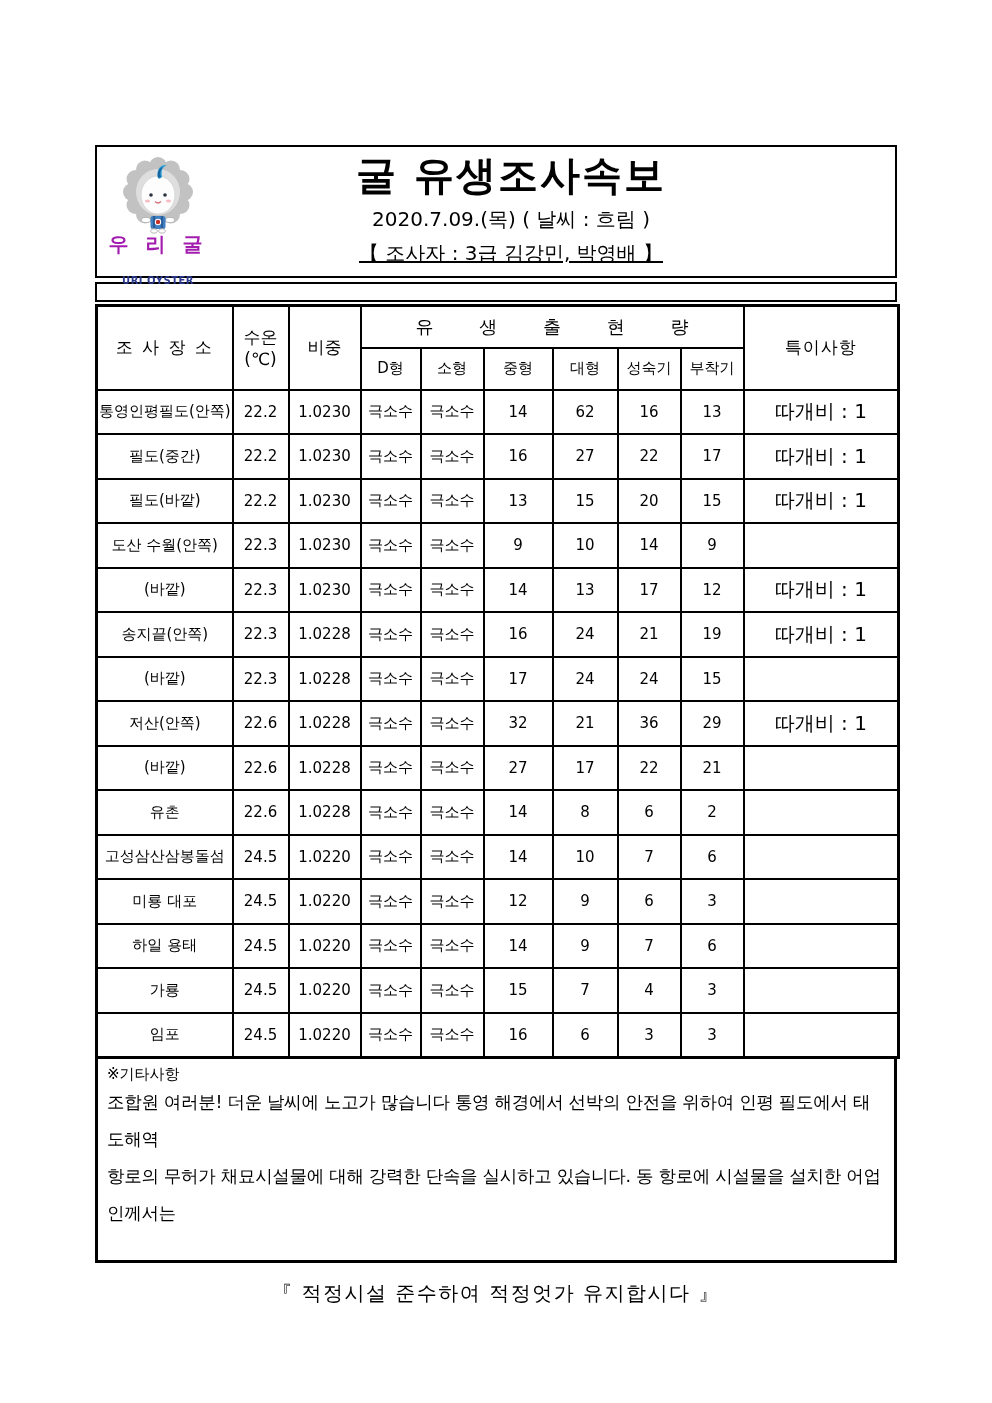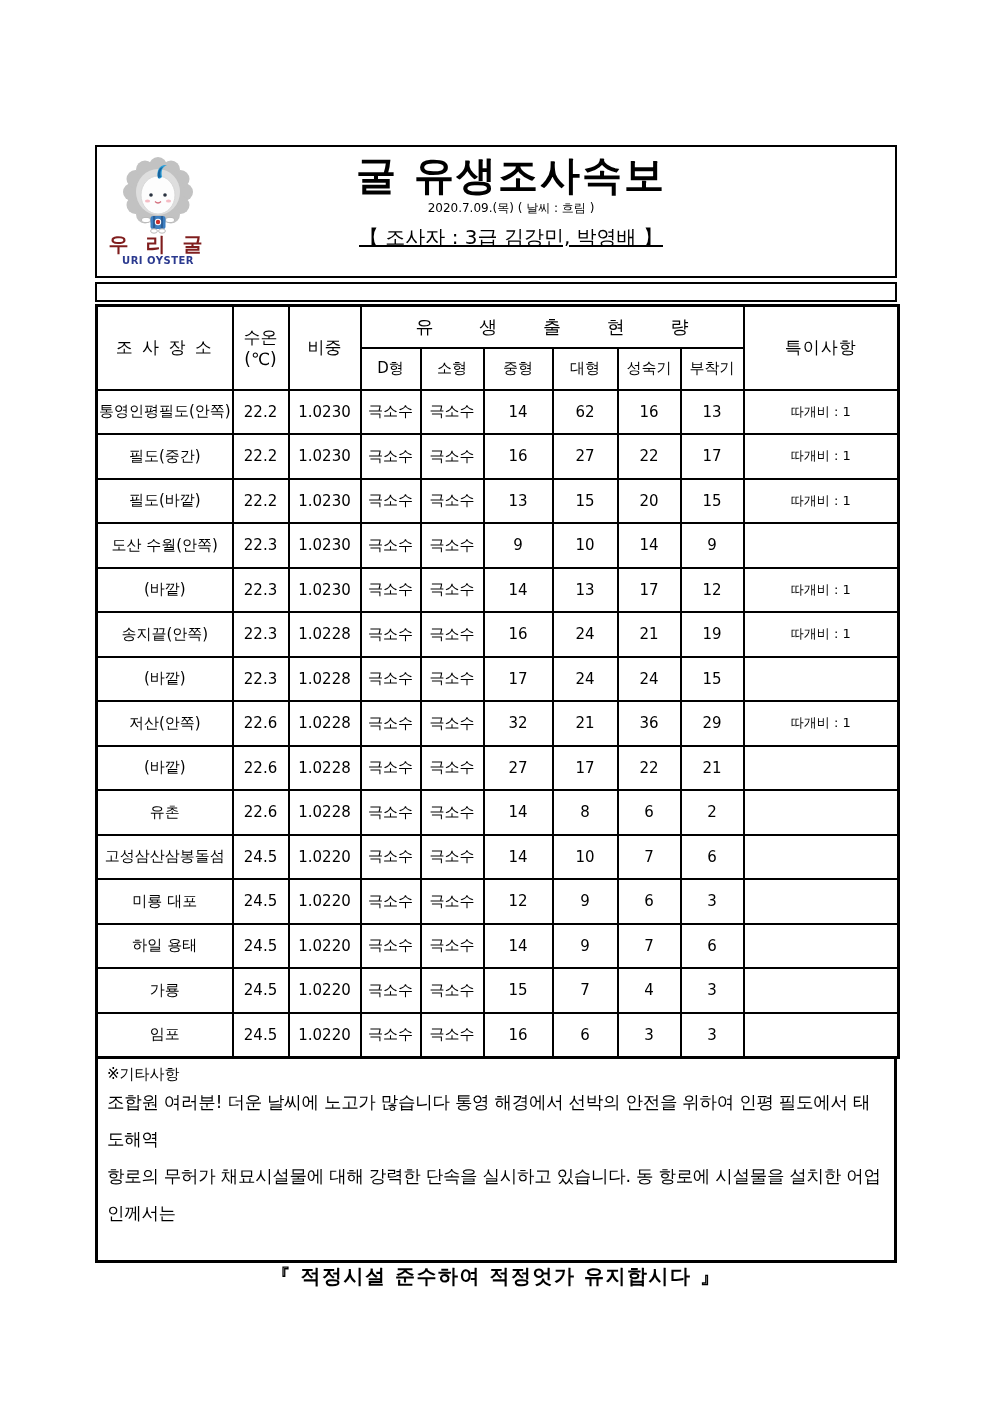--- a/index.html
+++ b/index.html
@@ -6,54 +6,54 @@
   .page {
     position:relative; width:992px; height:1403px; background:#ffffff;
     font-family:"DejaVu Sans","Liberation Sans",sans-serif; color:#000;
   }
   .content { position:absolute; left:95px; top:145px; width:802px; }
 
   
   .header-box { box-sizing:border-box; border:2px solid #000; height:133px; display:flex; }
   .logo { width:122px; text-align:center; padding-top:3px; }
   .logo svg { display:block; margin:0 auto; }
-  .logo-kr { color:#7f1d1d; font-weight:bold; font-size:20px; letter-spacing:5px; line-height:1.05; margin-top:-2px; }
-  .logo-en { color:#2b3a8f; font-weight:bold; font-size:10px; letter-spacing:0.5px; }
+  .logo-kr { color:#a21caf; font-weight:bold; font-size:20px; letter-spacing:5px; line-height:1.05; margin-top:-2px; }
+  .logo-en { color:#2b3a8f; font-weight:bold; font-size:10px; letter-spacing:0.5px;margin-top:20px; }
   .titles { flex:1; text-align:center; padding-top:5px; padding-right:92px; }
   .doc-title { font-size:40px; font-weight:bold; letter-spacing:2px; line-height:1.15; }
-  .doc-date { font-size:12px; margin-top:2px; }
+  .doc-date { font-size:20px; margin-top:8px; }
   .doc-surveyor { font-size:20px; margin-top:7px;text-decoration:underline; }
 
   
   .strip { box-sizing:border-box; border:2px solid #000; height:20px; margin-top:4px; }
 
   
   table.survey { border-collapse:collapse; table-layout:fixed; width:802px; margin-top:2px;
                  border:3px solid #000; }
   table.survey th, table.survey td { border:2px solid #000; text-align:center; padding:0;
                  font-weight:normal; overflow:hidden; white-space:nowrap; }
   thead tr { height:42px; }
   tbody tr { height:44.5px; }
   th.h-main { font-size:17px; }
   th.h-loc  { font-size:17px; letter-spacing:2px; }
   th.h-group{ font-size:18px; letter-spacing:20px; text-indent:20px; }
   th.h-sub  { font-size:15px; }
   th.h-note { font-size:17px; letter-spacing:1px; }
   td { font-size:15px; }
   td.c-loc { text-align:right; padding-right:7px; font-size:15px;margin-top:17px; }
-  td.c-note { font-size:13px; }
+  td.c-note { font-size:20px; }
 
   
   .etc-box { box-sizing:border-box; border:3px solid #000; border-top:none; width:802px;
              padding:6px 10px 28px 9px; }
   .etc-label { font-size:15px; }
   .etc-line { font-size:17.5px; line-height:37px; letter-spacing:-0.3px; }
 
-  .motto { width:802px; text-align:center; font-size:20px; font-weight:bold;
-           letter-spacing:1.5px; }
+  .motto { width:802px; text-align:center; font-size:20px; font-weight:normal;
+           margin-top:17px; letter-spacing:1.5px; }
 </style>
 </head>
 <body>
 
 <div class="page">
   <div class="content">
 
     <div class="header-box">
       <div class="logo">
         <svg width="82" height="86" viewBox="0 0 82 86">

